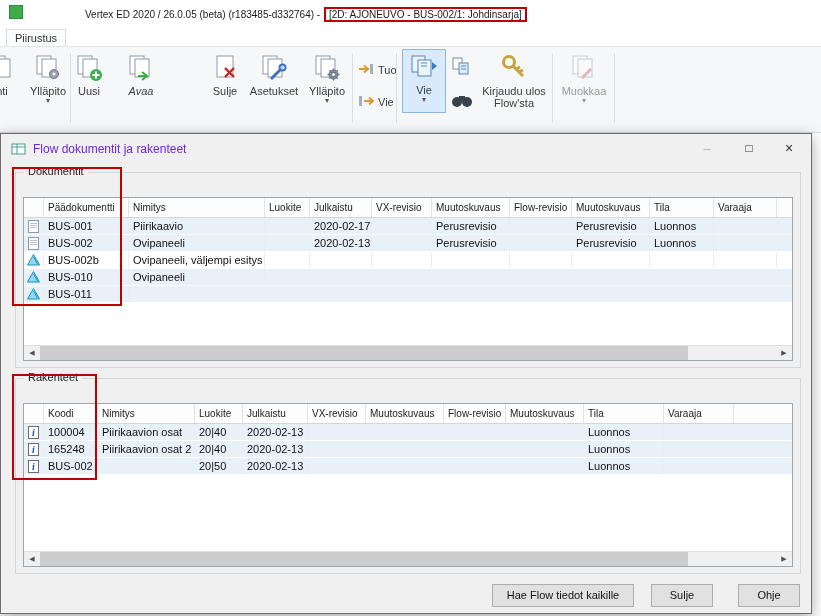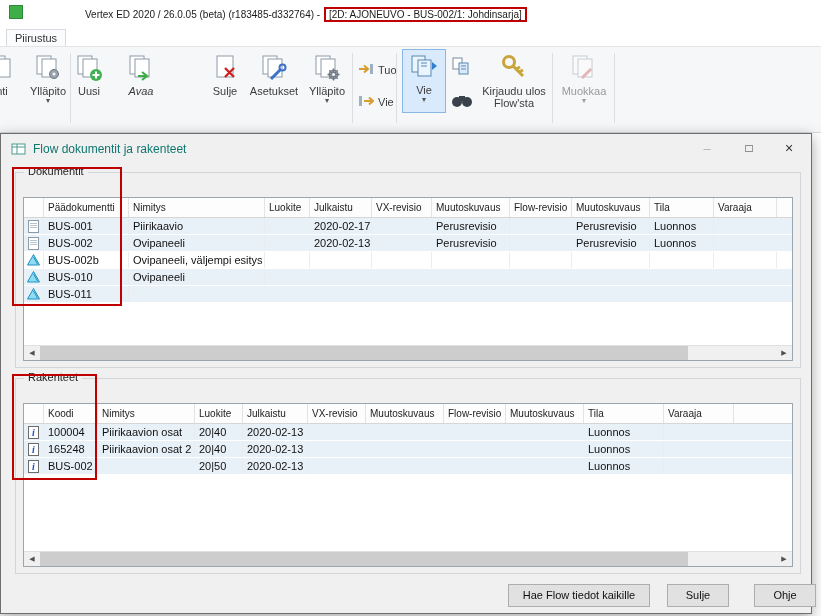--- a/index.html
+++ b/index.html
@@ -27,21 +27,21 @@
   .rbtn.disabled .rlabel, .rbtn.disabled .arrow { color:#9a9a9a; }
   .rbtn.disabled .ric { opacity:.45; }
   .rsmall { position:absolute; height:22px; display:flex; align-items:center; gap:4px; font-size:11px; color:#3c3c3c; }
   .rsmallbtn { position:absolute; width:26px; height:26px; display:flex; align-items:center; justify-content:center; }
   .rgroup-label { position:absolute; top:88px; font-size:11px; color:#6d6d6d; text-align:right; }
 
   
   .dialog { position:absolute; left:0; top:133px; width:812px; height:481px; background:#f0f0f0; border:1px solid #6e6e6e; box-shadow:0 4px 14px rgba(0,0,0,.35); }
   .dlg-titlebar { position:absolute; left:0; top:0; width:100%; height:30px; background:#f0f0f0; }
   .dlg-icon { position:absolute; left:10px; top:8px; }
-  .dlg-title { position:absolute; left:32px; top:0; line-height:30px; font-size:12px; color:#0f766e; }
+  .dlg-title { position:absolute; left:32px; top:0; line-height:30px; font-size:12px; color:#6d28d9; }
   .winbtn { position:absolute; top:0; width:40px; height:29px; text-align:center; line-height:29px; font-size:13px; color:#333; }
   .winbtn.min { right:84px; color:#b0b0b0; }
   .winbtn.max { right:42px; font-size:12px; }
   .winbtn.close { right:2px; font-size:14px; }
 
   .groupbox { position:absolute; left:14px; width:786px; height:196px; border:1px solid #d2d6da; }
   .gb-docs { top:38px; }
   .gb-str  { top:244px; }
   .gb-label { position:absolute; top:-8px; left:8px; background:#f0f0f0; padding:0 4px; font-size:11px; color:#1a1a1a; }
 
@@ -60,21 +60,21 @@
   .t-docs .c0{width:85px}.t-docs .c1{width:136px}.t-docs .c2{width:45px}.t-docs .c3{width:62px}.t-docs .c4{width:60px}
   .t-docs .c5{width:78px}.t-docs .c6{width:62px}.t-docs .c7{width:78px}.t-docs .c8{width:64px}.t-docs .c9{width:63px}
   .t-str  .c0{width:54px}.t-str .c1{width:97px}.t-str .c2{width:48px}.t-str .c3{width:65px}.t-str .c4{width:58px}
   .t-str  .c5{width:78px}.t-str .c6{width:62px}.t-str .c7{width:78px}.t-str .c8{width:80px}.t-str .c9{width:70px}
 
   .hscroll { position:absolute; left:0; right:0; bottom:0; height:15px; background:#f0f0f0; border-top:1px solid #e0e0e0; display:flex; }
   .sbtn { width:16px; height:14px; text-align:center; line-height:14px; font-size:7px; color:#505050; }
   .strack { flex:1 1 auto; position:relative; }
   .sthumb { position:absolute; top:0; bottom:0; left:0; width:88%; background:#cdcdcd; }
 
-  .footer-btn { position:absolute; top:450px; height:23px; background:#e1e1e1; border:1px solid #adadad; font-size:11px; text-align:center; line-height:21px; color:#111;margin-left:16px; }
+  .footer-btn { position:absolute; top:450px; height:23px; background:#e1e1e1; border:1px solid #adadad; font-size:11px; text-align:center; line-height:21px; color:#111; }
   .fb-0 { left:491px; width:142px; }
   .fb-1 { left:650px; width:62px; }
   .fb-2 { left:737px; width:62px; }
 
   
   .annot { position:absolute; border:2px solid #c00000; pointer-events:none; }
   .annot-docs { left:12px; top:167px; width:110px; height:139px; }
   .annot-str  { left:12px; top:374px; width:85px; height:106px; }
 </style>
 </head>

